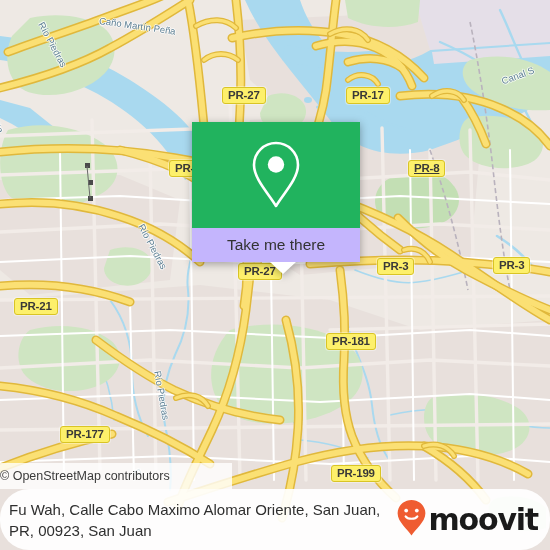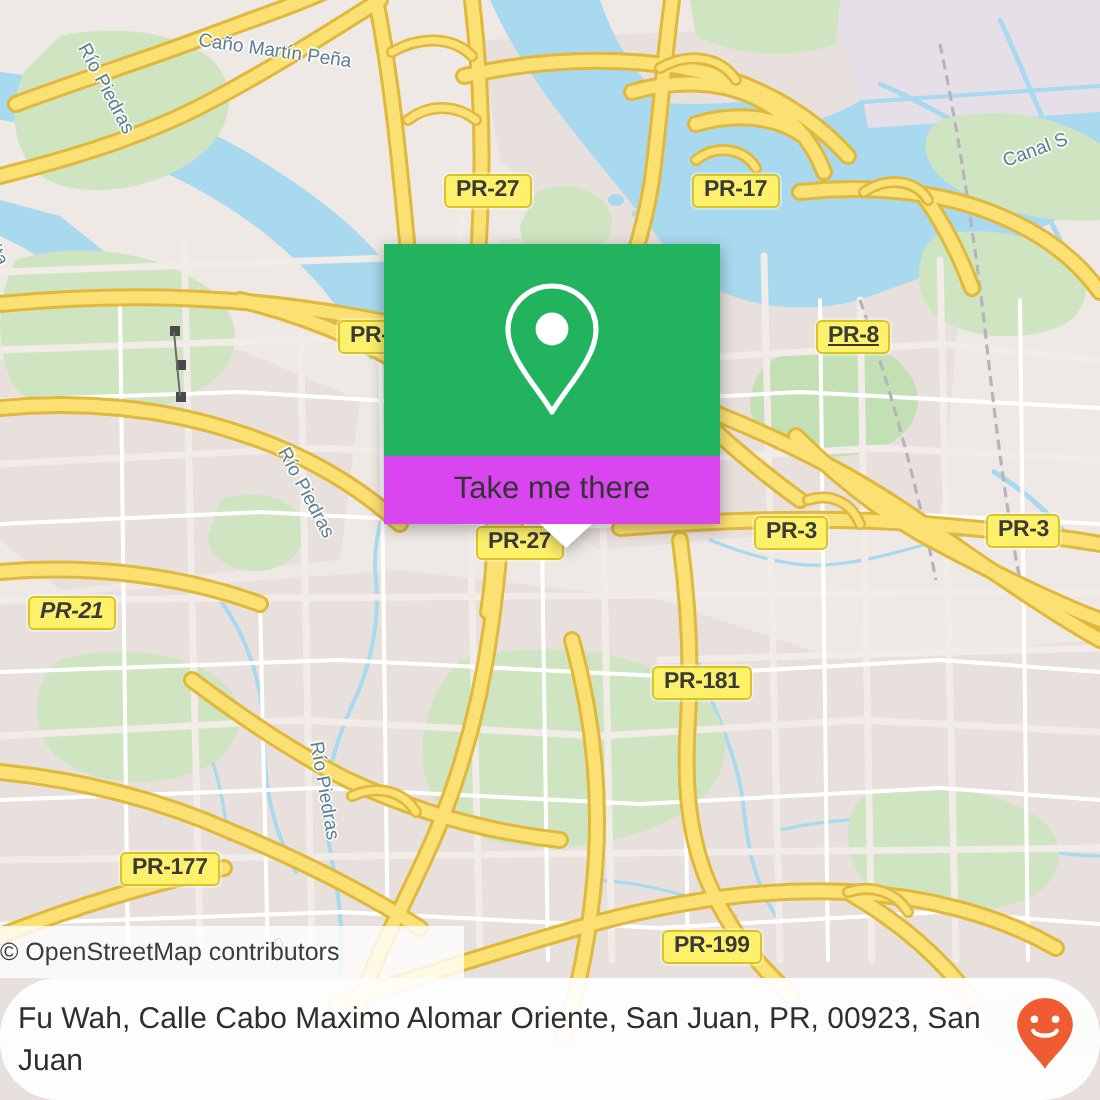--- a/index.html
+++ b/index.html
@@ -53,21 +53,21 @@
     filter:drop-shadow(0 2px 4px rgba(0,0,0,.33));
   }
   #popup-green{
     height:106px;
     background:#21b35e;
     display:flex;align-items:center;justify-content:center;
   }
   #popup-green svg{display:block;}
   #popup-white{
     height:34px;
-    background:#d946ef;
+    background:#c4b5fd;
     display:flex;align-items:center;justify-content:center;
   }
   #popup-label{
     color:#333333;
     font-size:15.5px;
     font-family:"Liberation Sans", sans-serif;
   }
   #popup-tail{
     position:absolute;
     left:78px;top:140px;
@@ -333,21 +333,21 @@
       </g>
       <path d="M87,166 L90,198" stroke="#6a6a6a" stroke-width="1" fill="none"></path>
     </svg>
 
     <div id="shield-layer">
         <div class="shield" style="left: 222px; top: 87px;">PR-27</div>
         <div class="shield" style="left: 346px; top: 87px;">PR-17</div>
         <div class="shield" style="left: 408px; top: 160px; text-decoration: underline;">PR-8</div>
         <div class="shield" style="left: 377px; top: 258px;">PR-3</div>
         <div class="shield" style="left: 493px; top: 257px;">PR-3</div>
-        <div class="shield" style="left: 14px; top: 298px; font-style: italic;">PR-21</div>
+        <div class="shield" style="left: 14px; top: 298px;">PR-21</div>
         <div class="shield" style="left: 326px; top: 333px;">PR-181</div>
         <div class="shield" style="left: 60px; top: 426px;">PR-177</div>
         <div class="shield" style="left: 331px; top: 465px;">PR-199</div>
         <div class="shield" style="left: 238px; top: 263px;">PR-27</div>
         <div class="shield" style="left: 169px; top: 160px;">PR-</div>
       </div>
 
     <div id="label-layer">
         <div class="maplabel waterlabel" style="left: 100px; top: 15px; transform: rotate(8deg); transform-origin: left top;">Caño Martín Peña</div>
         <div class="maplabel waterlabel" style="left: 46px; top: 20px; transform: rotate(62deg); transform-origin: left top;">Río Piedras</div>
@@ -382,16 +382,17 @@
     <div id="footer-title">Fu Wah, Calle Cabo Maximo Alomar Oriente, San Juan, PR, 00923, San Juan</div>
     <div id="brand">
       <span>
         <svg width="31" height="38" viewBox="0 0 31 38" xmlns="http://www.w3.org/2000/svg">
           <path d="M15.5 1 C7.8 1 1.6 7 1.6 14.3 C1.6 23.2 12 30.5 15.5 36.5 C19 30.5 29.4 23.2 29.4 14.3 C29.4 7 23.2 1 15.5 1 Z" fill="#ef5c31"></path>
           <circle cx="10.2" cy="11.6" r="1.9" fill="#ffffff"></circle>
           <circle cx="20.8" cy="11.6" r="1.9" fill="#ffffff"></circle>
           <path d="M9.6 17.4 C11.6 20.6 19.4 20.6 21.4 17.4" fill="none" stroke="#ffffff" stroke-width="2.1" stroke-linecap="round"></path>
         </svg>
       </span>
+      <span id="brand-word">moovit</span>
     </div>
   </div>
 
 </div>
 
 </body></html>

